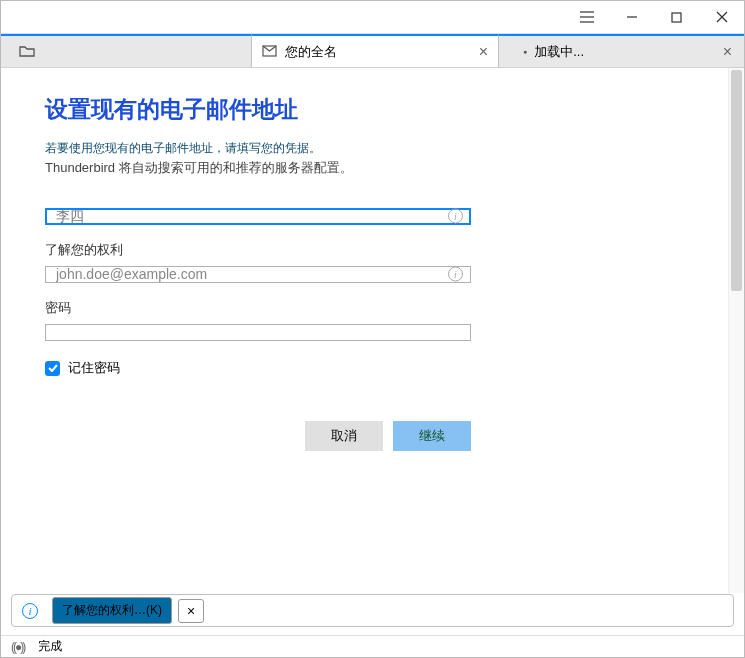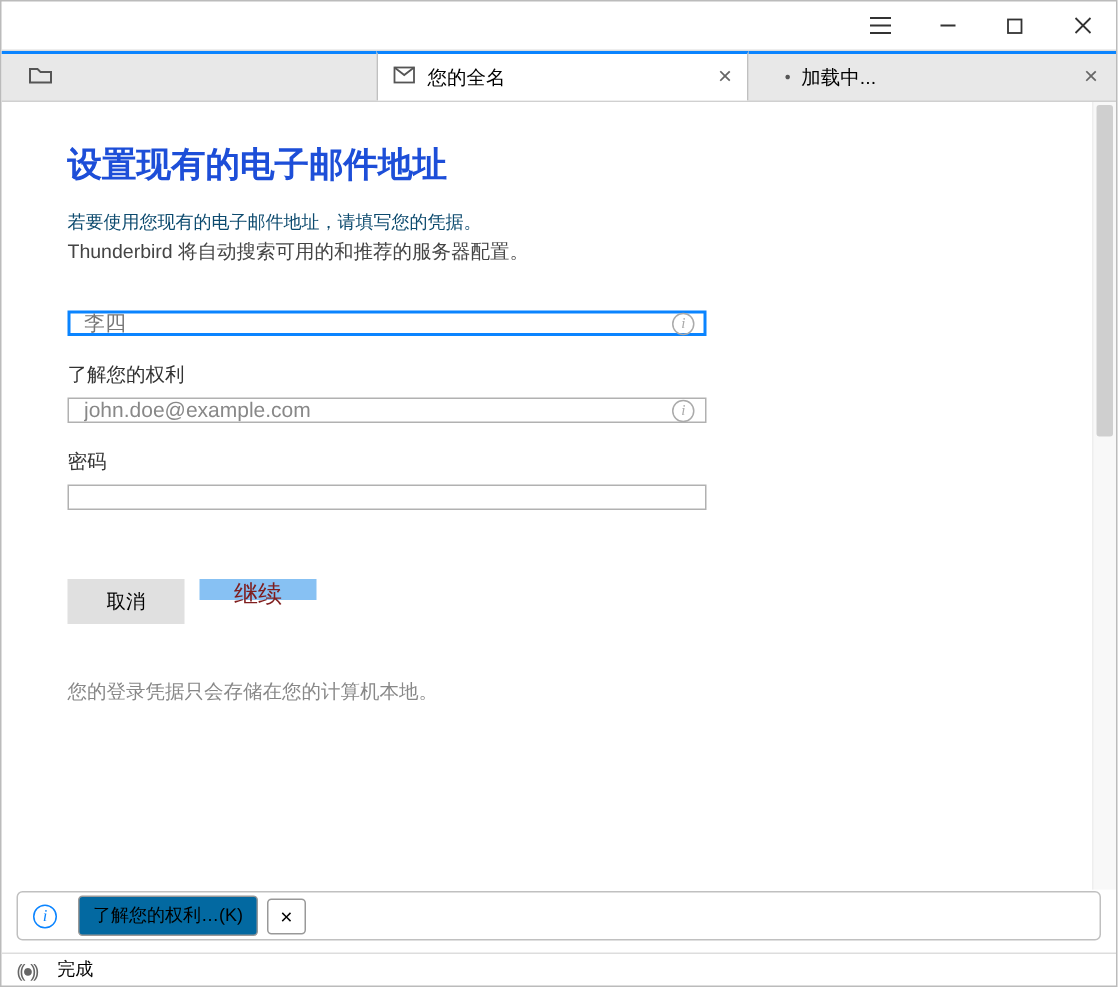--- a/index.html
+++ b/index.html
@@ -24,23 +24,23 @@
 .sub2 { font-size: 13px; color: #444; line-height: 1.6; margin-bottom: 28px; }
 .field-label { font-size: 13px; color: #333; margin-bottom: 6px; margin-top: 16px; }
 .input-wrap { width: 426px; position: relative; }
 .input { width: 100%; height: 17px; border: 1px solid #b1b1b1; font-size: 14px; padding: 0 30px 0 10px; color: #777; }
 .input::placeholder { color: #888; }
 .input.focused { border: 2px solid #0a84ff; outline: none; padding: 0 29px 0 9px; }
 .info-icon { position: absolute; right: 8px; top: 50%; transform: translateY(-50%); width: 15px; height: 15px; border: 1px solid #aaa; border-radius: 50%; display: flex; align-items: center; justify-content: center; font-size: 10px; color: #aaa; font-style: italic; font-family: serif; }
 .checkrow { display: flex; align-items: center; margin-top: 18px; font-size: 13px; }
 .cb { width: 15px; height: 15px; background: #0a84ff; border-radius: 3px; margin-right: 8px; display: flex; align-items: center; justify-content: center; }
 .cb svg { stroke: #fff; stroke-width: 2; fill: none; }
-.buttons { width: 426px; display: flex; gap: 10px; margin-top: 44px; }
+.buttons { width: 426px; display: flex; justify-content: flex-end; gap: 10px; margin-top: 44px; }
 .btn-cancel { width: 78px; height: 30px; background: #e0e0e0; border: none; font-size: 13px; }
-.btn-continue { width: 78px; height: 14px; background: #87c1f3; border: none; color: #7f1d1d; font-size: 16px; }
+.btn-continue { width: 78px; height: 30px; background: #87c1f3; border: none; color: #14532d; font-size: 13px; }
 .footnote { font-size: 13px; color: #888; margin-top: 36px; }
 .notif { position: absolute; left: 10px; right: 10px; bottom: 30px; height: 33px; border: 1px solid #c0c0c0; border-radius: 4px; display: flex; align-items: center; padding: 0 6px 0 10px; font-size: 13px; }
 .notif .nicon { width: 16px; height: 16px; border: 1.5px solid #0a84ff; border-radius: 50%; color: #0a84ff; display: flex; align-items: center; justify-content: center; font-size: 11px; font-style: italic; font-family: serif; margin-right: 14px; }
 .notif .ntext { flex: 1; }
 .notif .nbtn { border: 1px solid #999; background: #0369a1; padding: 4px 9px; border-radius: 3px; font-size: 12px; margin-right: 6px; }
 .notif .nx { width: 26px; height: 24px; border: 1px solid #999; border-radius: 3px; display: flex; align-items: center; justify-content: center; font-size: 14px; }
 .status { position: absolute; left: 0; right: 0; bottom: 0; height: 22px; border-top: 1px solid #ddd; display: flex; align-items: center; padding: 0 10px; font-size: 12px; }
 .status .sicon { color: #666; margin-right: 14px; letter-spacing: -2px; }
 </style>
 </head>
@@ -108,27 +108,34 @@
     <div class="input-wrap">
       <input class="input" placeholder="john.doe@example.com" style="">
       <span class="info-icon">i</span>
     </div>
 
     <div class="field-label">密码</div>
     <div class="input-wrap">
       <input class="input" type="password" style="">
     </div>
 
+    <div class="checkrow">
+      <span class="cb">
+          <svg width="10" height="8">
+            <polyline points="1,4 4,7 9,1"></polyline>
+          </svg>
+        </span>
+      <span>记住密码</span>
+    </div>
 
     <div class="buttons">
       <button class="btn-cancel">取消</button>
       <button class="btn-continue">继续</button>
     </div>
 
-    <div class="footnote">您的登录凭据只会存储在您的计算机本地。</div>
   </div>
   <div class="scrollbar">
     <div class="scrollthumb"></div>
   </div>
 </div>
 
 <div class="notif">
   <span class="nicon">i</span>
   <button class="nbtn">了解您的权利…(K)</button>
   <span class="nx">×</span>

